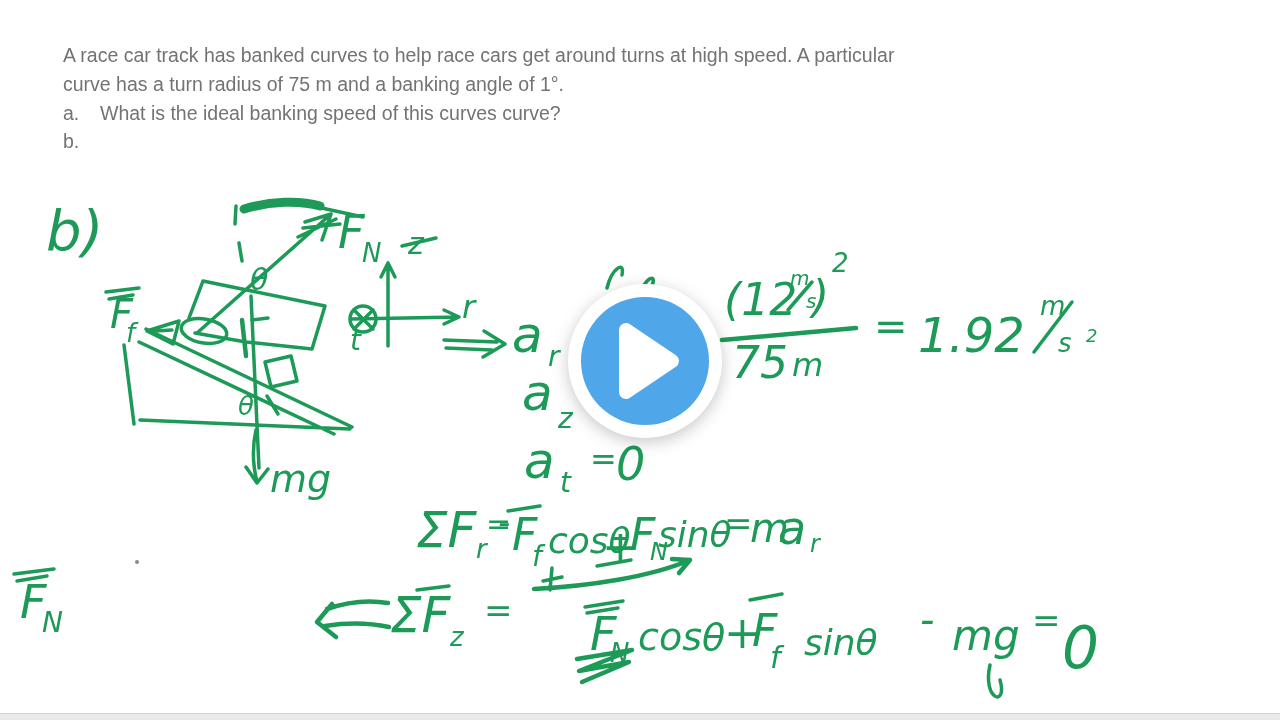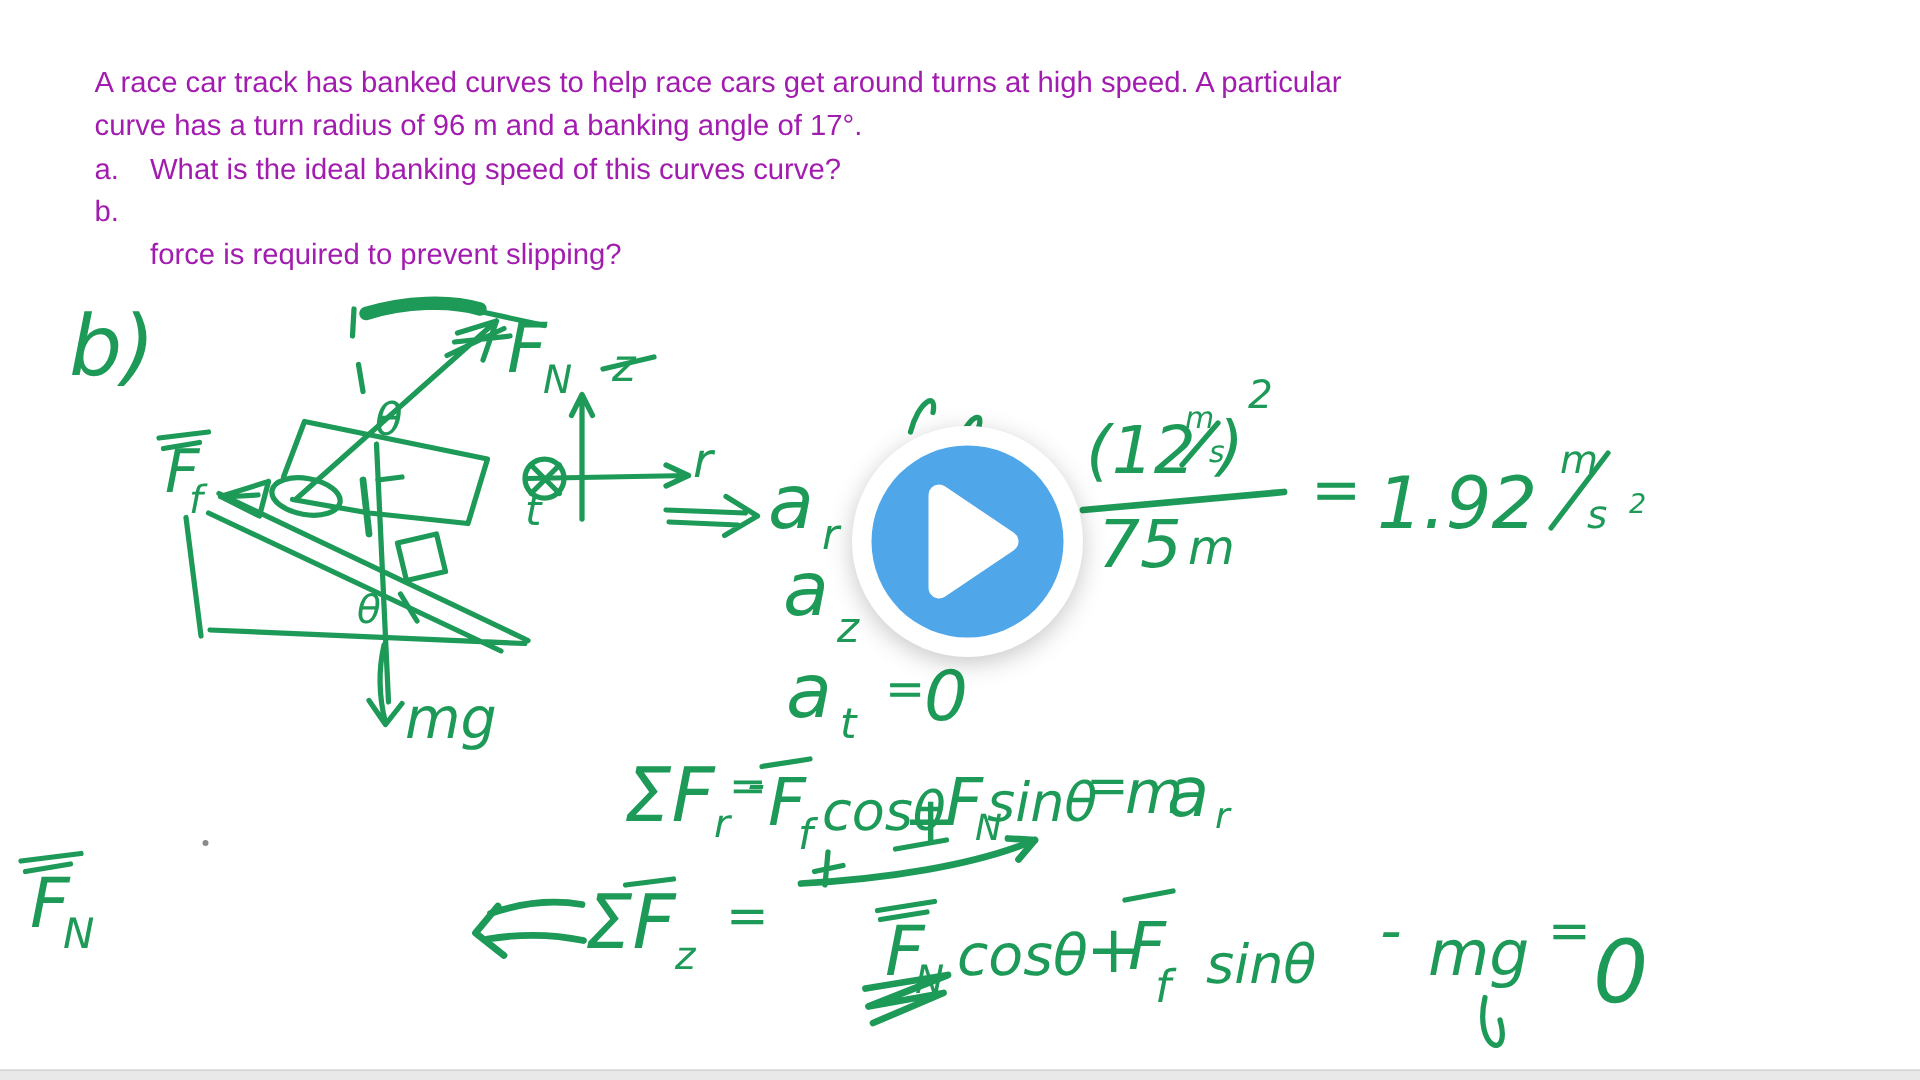--- a/index.html
+++ b/index.html
@@ -3,21 +3,21 @@
 <meta charset="utf-8">
 <style>
   html,body{margin:0;padding:0;}
   body{
     width:1280px;height:720px;overflow:hidden;position:relative;
     background:#ffffff;font-family:"Liberation Sans",sans-serif;
   }
   
   .problem{
     position:absolute;left:63px;top:41px;width:1010px;
-    color:#a21caf;font-size:19.5px;line-height:28.8px;white-space:nowrap;
+    color:#737373;font-size:19.5px;line-height:28.8px;white-space:nowrap;
   }
   .prow{display:flex;}
   .pmark{display:inline-block;width:37px;flex:0 0 37px;}
   
   .hw-layer{position:absolute;left:0;top:0;z-index:1;}
   svg text{
     font-family:"DejaVu Sans",sans-serif;
     font-style:italic;
     fill:#1d9a57;
   }
@@ -34,31 +34,27 @@
   .bottom-strip{
     position:absolute;left:0;bottom:0;width:1280px;height:6px;z-index:3;
     background:#e9e9e9;border-top:1px solid #d2d2d2;
   }
 </style>
 </head>
 <body>
 
 <div class="problem">
   <div>A race car track has banked curves to help race cars get around turns at high speed. A particular</div>
-  <div>curve has a turn radius of 96 m and a banking angle of 17°.</div>
+  <div>curve has a turn radius of 75 m and a banking angle of 1°.</div>
   <div class="prow">
     <span class="pmark">a.</span>
     <span>What is the ideal banking speed of this curves curve?</span>
   </div>
   <div class="prow">
     <span class="pmark">b.</span>
-  </div>
-  <div class="prow">
-    <span class="pmark"></span>
-    <span>force is required to prevent slipping?</span>
   </div>
 </div>
 
 <svg class="hw-layer" width="1280" height="720" viewBox="0 0 1280 720">
 
   <text x="46" y="250" font-size="56">b)</text>
 
   <g>
 
     <path class="stroke thick" d="M244,209 C270,201 300,200 320,206"></path>

